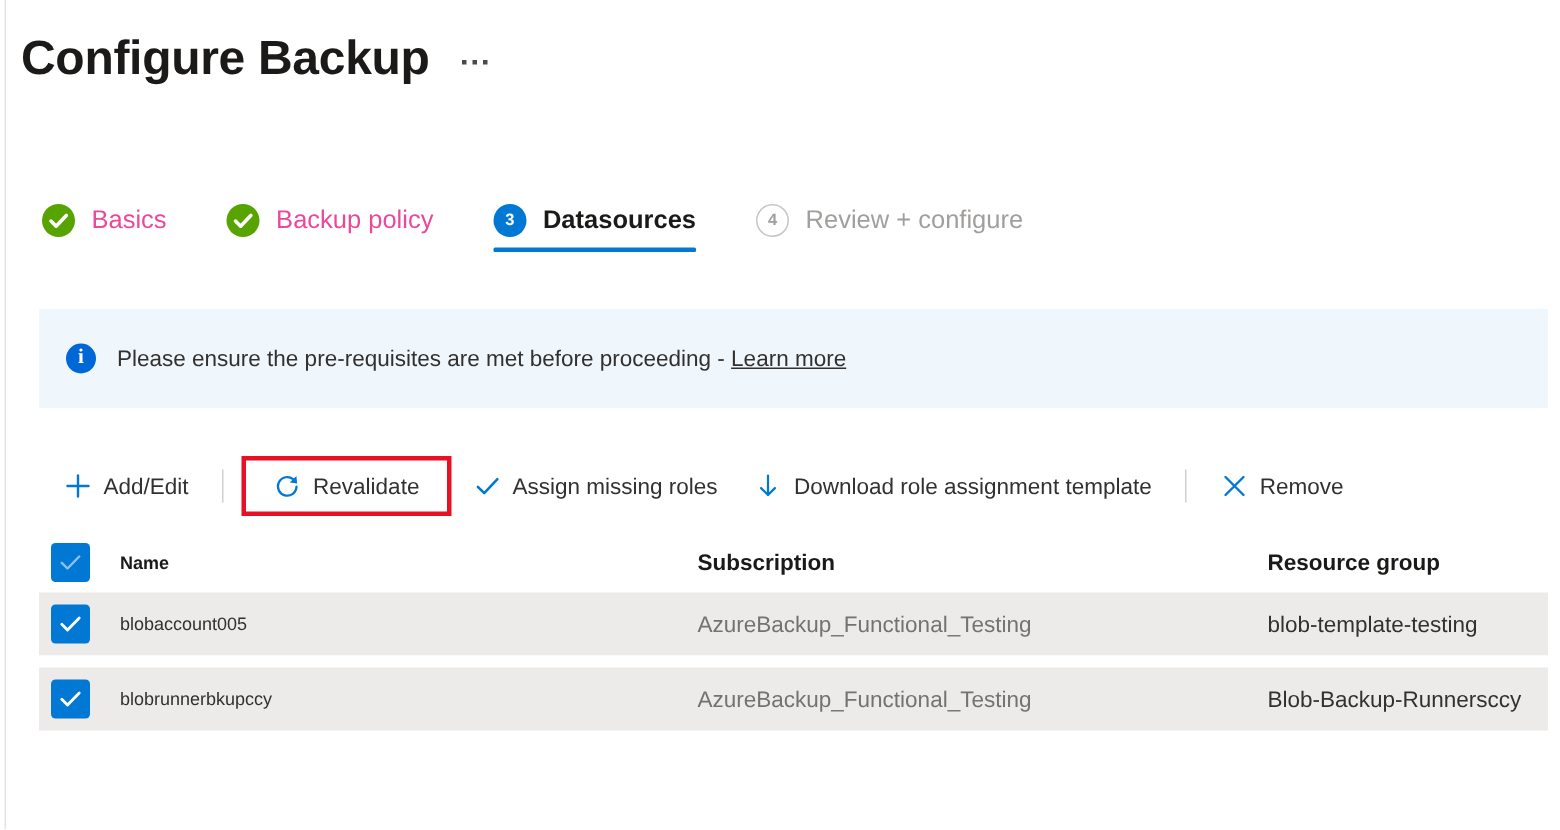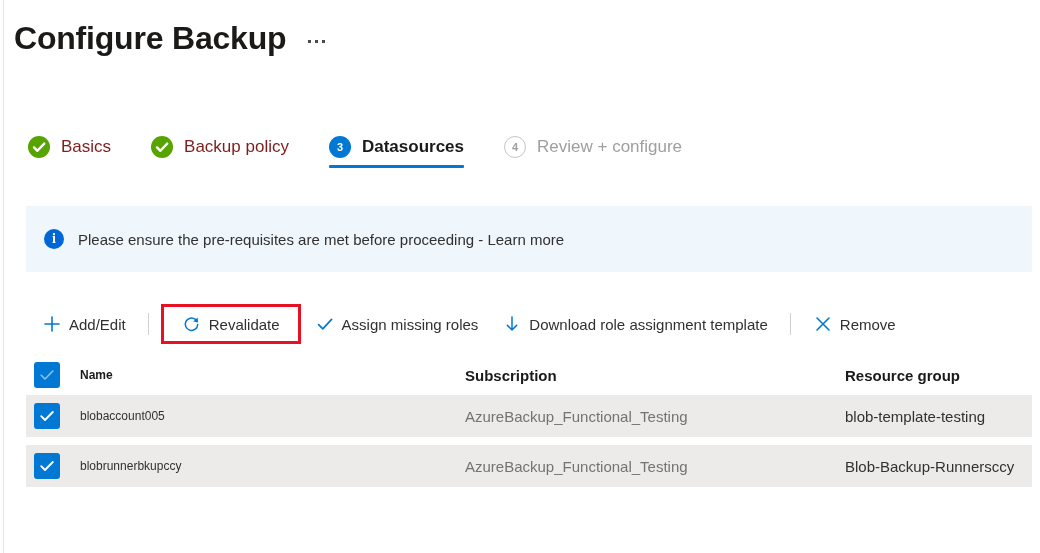--- a/index.html
+++ b/index.html
@@ -63,21 +63,21 @@
   }
   .tab {
     display: flex; align-items: center; gap: 11px;
     padding: 4px 18px 12px 6px;
     position: relative;
     cursor: pointer;
     white-space: nowrap;
   }
   .tab + .tab { margin-left: 16px; }
   .tab-label { font-size: 17px; color: #323130; }
-  .tab.done .tab-label { color: #7f1d1d; }
+  .tab.done .tab-label { color: #ec4899; }
   .tab.current .tab-label { font-weight: 600; color: #1b1a19; text-align: center; }
   .tab.disabled .tab-label { color: #a19f9d; }
   .tab.current::after {
     content: "";
     position: absolute; left: 6px; right: 18px; bottom: 2px;
     height: 3px; background: #0078d4; border-radius: 1px;
   }
   .step-circle {
     width: 22px; height: 22px; border-radius: 50%;
     display: flex; align-items: center; justify-content: center;
@@ -100,21 +100,21 @@
   }
   .info-icon {
     width: 20px; height: 20px; flex: none;
     border-radius: 50%; background: #0067d6;
     color: #fff; font-size: 14px; font-weight: 700;
     display: flex; align-items: center; justify-content: center;
     font-family: "Liberation Serif", serif;
   }
   .banner-text { font-size: 15px; color: #323130; }
   .banner-link {
-    color: #323130; cursor: pointer;
+    color: #323130; text-decoration: underline; cursor: pointer;
   }
 
   
   .toolbar {
     position: absolute; left: 30px; top: 303px;
     display: flex; align-items: center;
     height: 42px;
   }
   .cmd {
     display: flex; align-items: center; gap: 7px;

